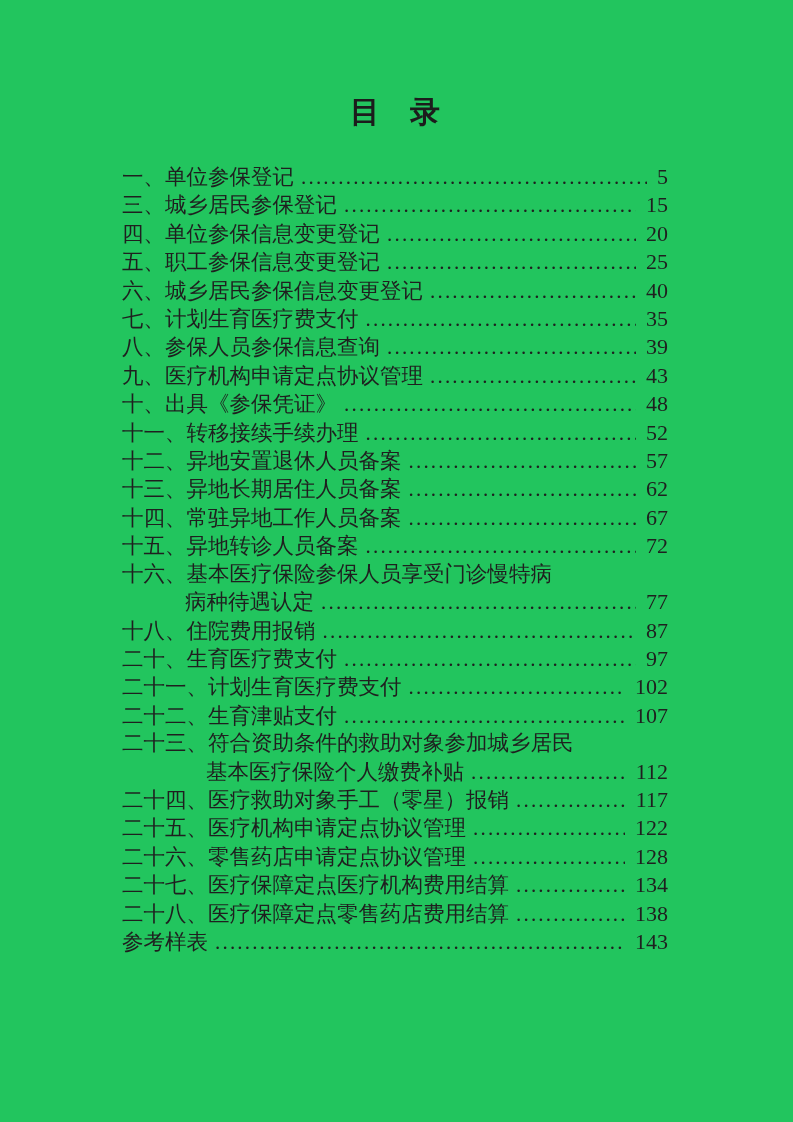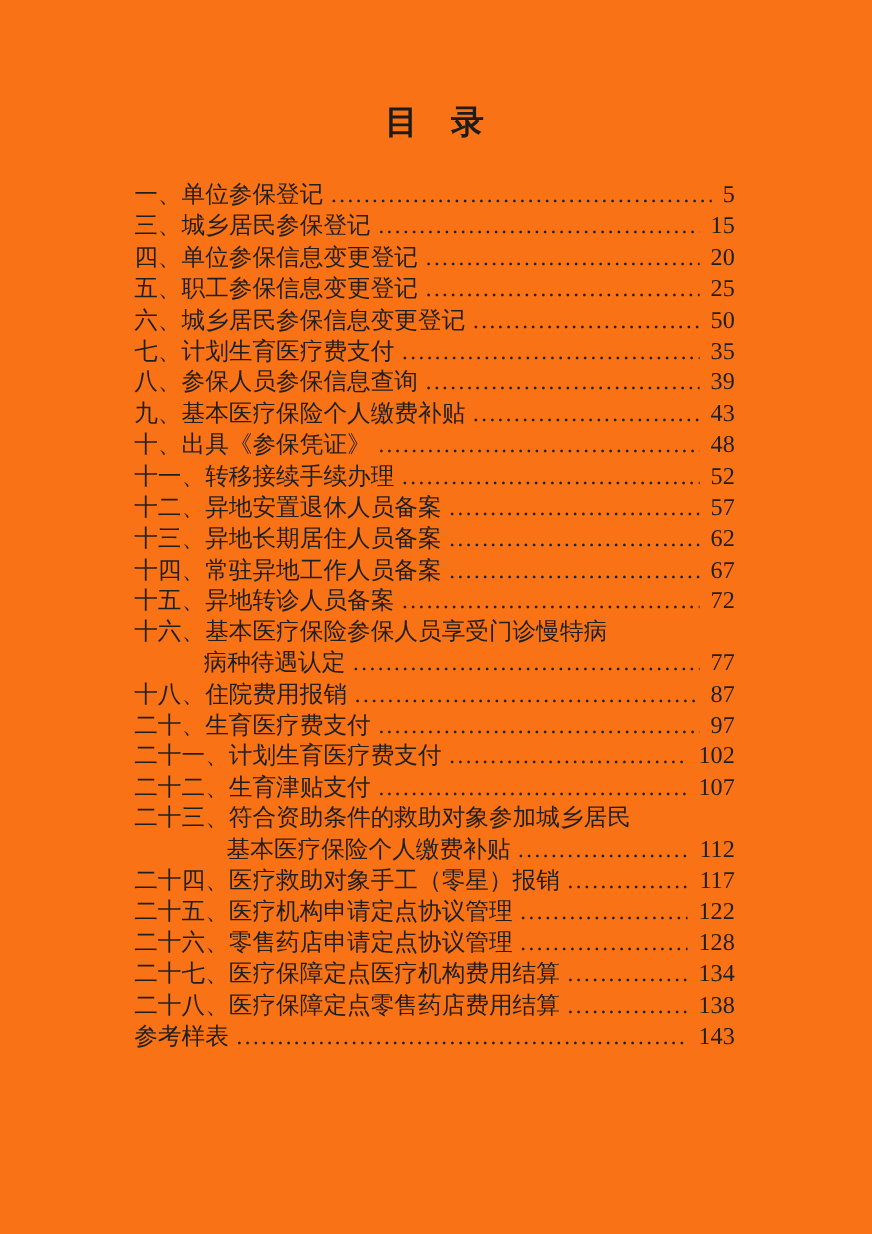--- a/index.html
+++ b/index.html
@@ -8,21 +8,21 @@
     background: #ffffff;
     color: #1f1f1f;
     font-family: "Liberation Serif", "DejaVu Serif", serif;
     overflow: hidden;
   }
   .page {
     position: relative;
     width: 793px; height: 1122px;
     box-sizing: border-box;
     padding: 90px 125px 0 122px;
-    background: #f97316;
+    background: #22c55e;
   }
   .doc-title {
     margin: 0 0 26px 0;
     font-size: 30px;
     font-weight: 600;
     line-height: 44px;
     text-align: center;
     color: #1c1c1c;
   }
   .toc { width: 100%; margin-top: 29px; }
@@ -79,34 +79,34 @@
         <span class="pg">20</span>
       </div>
     <div class="toc-line">
         <span class="t">五、职工参保信息变更登记</span>
         <span class="leader"></span>
         <span class="pg">25</span>
       </div>
     <div class="toc-line">
         <span class="t">六、城乡居民参保信息变更登记</span>
         <span class="leader"></span>
-        <span class="pg">50</span>
+        <span class="pg">40</span>
       </div>
     <div class="toc-line">
         <span class="t">七、计划生育医疗费支付</span>
         <span class="leader"></span>
         <span class="pg">35</span>
       </div>
     <div class="toc-line">
         <span class="t">八、参保人员参保信息查询</span>
         <span class="leader"></span>
         <span class="pg">39</span>
       </div>
     <div class="toc-line">
-        <span class="t">九、基本医疗保险个人缴费补贴</span>
+        <span class="t">九、医疗机构申请定点协议管理</span>
         <span class="leader"></span>
         <span class="pg">43</span>
       </div>
     <div class="toc-line">
         <span class="t">十、出具《参保凭证》</span>
         <span class="leader"></span>
         <span class="pg">48</span>
       </div>
     <div class="toc-line">
         <span class="t">十一、转移接续手续办理</span>

